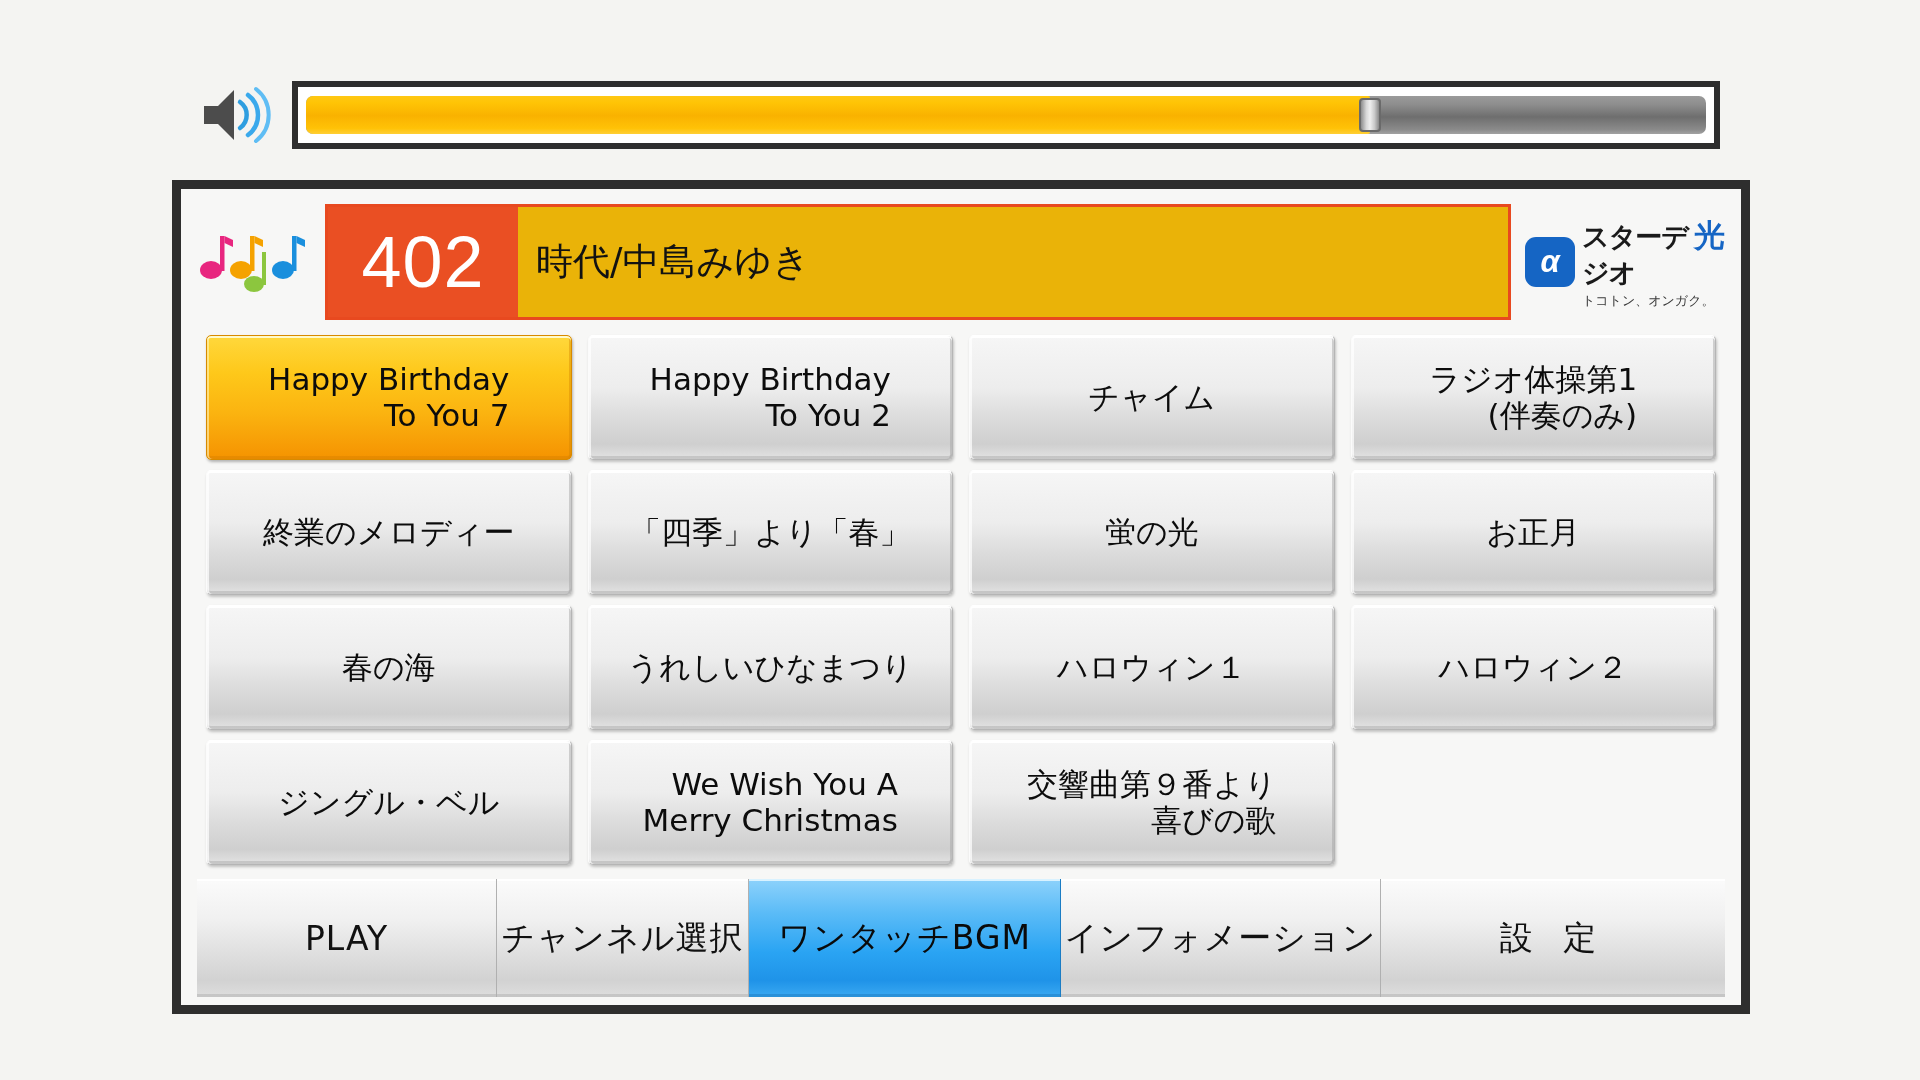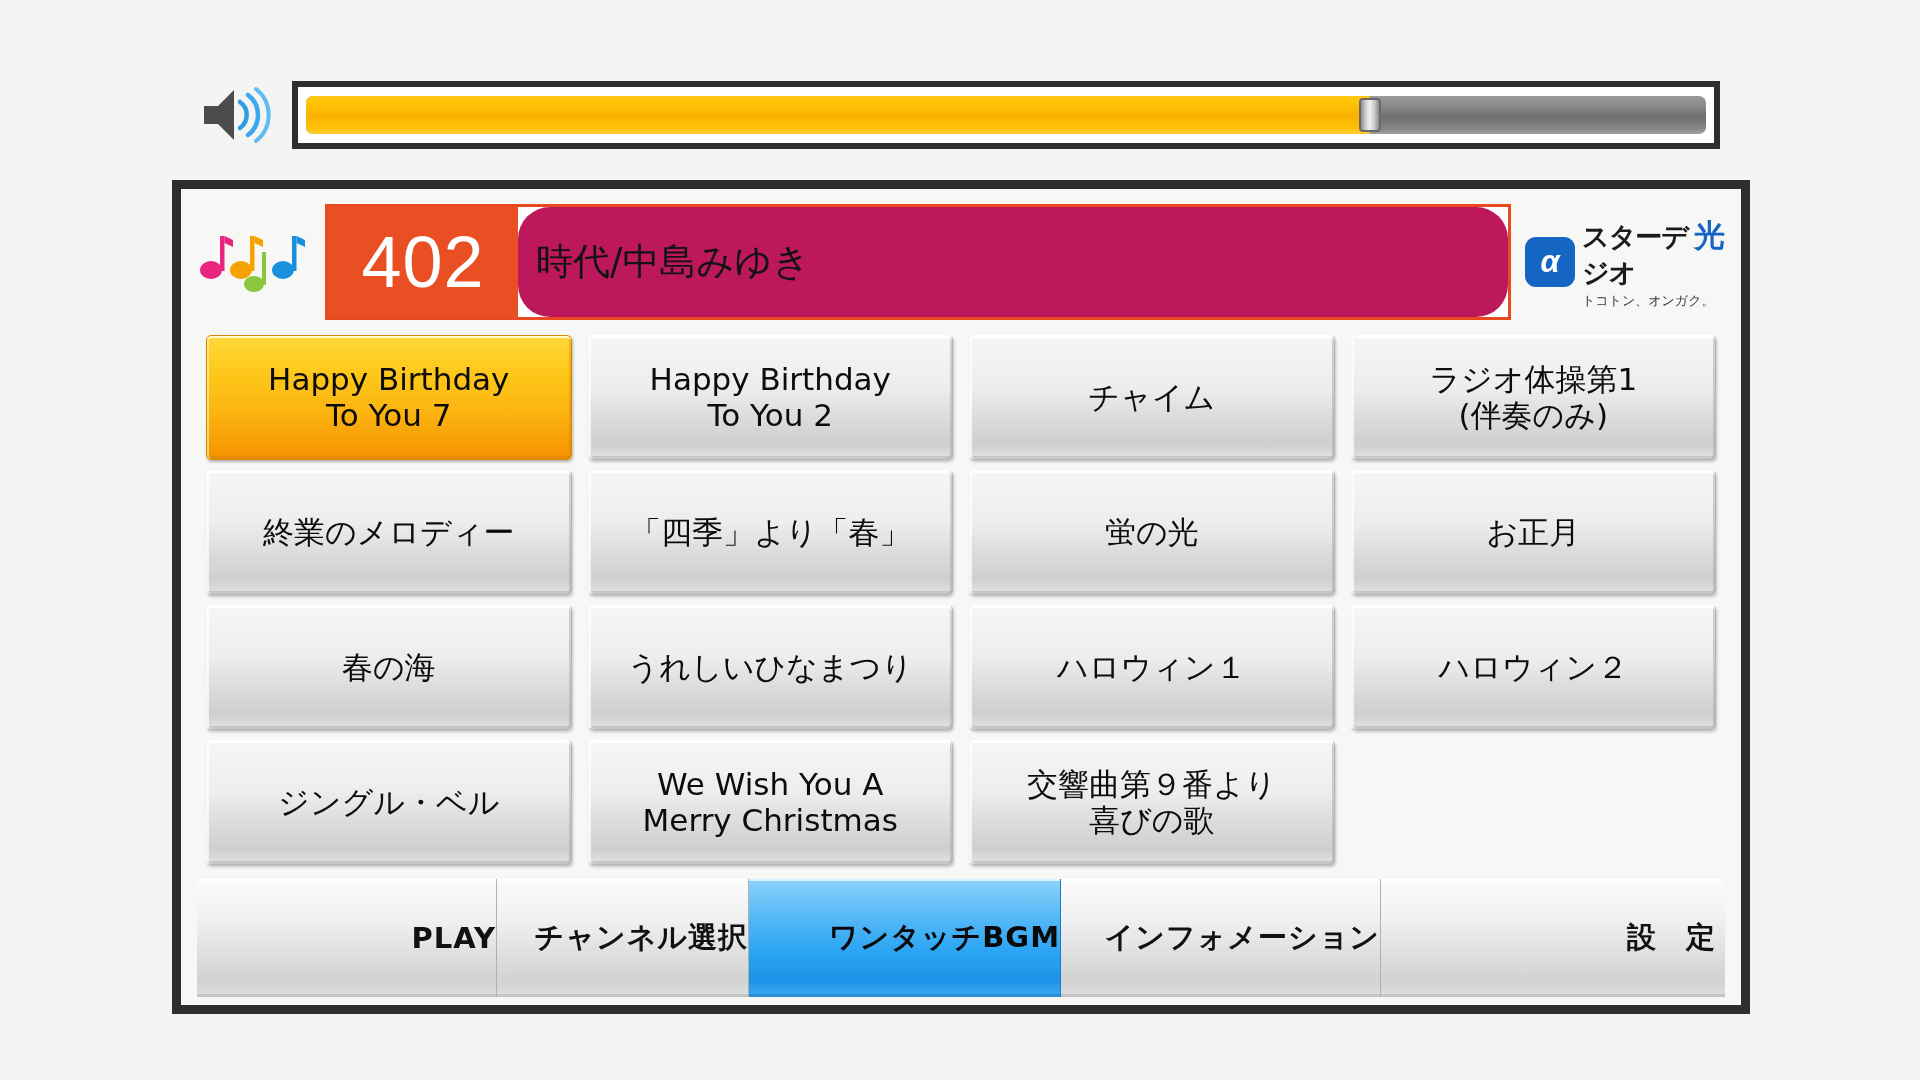--- a/index.html
+++ b/index.html
@@ -111,28 +111,27 @@
     background: #ea4f23;
     color: #ffffff;
     font-size: 72px;
     line-height: 110px;
     text-align: center;
     letter-spacing: 1px;
     font-family: "Liberation Sans", "DejaVu Sans", sans-serif;
   }
   #track-title {
     flex: 1 1 auto;
-    background: #be185d;
+    background: #eab308;
     color: #121212;
     font-size: 37px;
     display: flex;
     align-items: center;
     padding-left: 18px;
     font-family: "DejaVu Sans", "Liberation Sans", sans-serif;
-    border-radius: 32px;
   }
   #brand-logo {
     flex: 0 0 auto;
     margin-left: 14px;
     margin-right: 6px;
     width: 200px;
     height: 66px;
     display: flex;
     align-items: center;
   }
@@ -194,21 +193,21 @@
     column-gap: 16px;
     row-gap: 10px;
     padding: 0 5px;
     box-sizing: border-box;
   }
   .bgm-btn {
     border-radius: 5px;
     display: flex;
     align-items: center;
     justify-content: center;
-    text-align: center;
+    text-align: right;
     font-size: 31px;
     line-height: 1.15;
     color: #0c0c0c;
     cursor: pointer;
     box-sizing: border-box;
     font-family: "DejaVu Sans", "Liberation Sans", sans-serif;
     background: linear-gradient(to bottom, #f6f6f6 0%, #ededed 42%, #dcdcdc 66%, #cfcfcf 88%, #e3e3e3 100%);
     border: 1px solid #b5b5b5;
     border-top-color: #ffffff;
     border-left-color: #fbfbfb;
@@ -235,23 +234,23 @@
     left: 16px;
     right: 16px;
     bottom: 8px;
     height: 118px;
     display: flex;
     align-items: stretch;
   }
   .tab {
     display: flex;
     align-items: center;
-    justify-content: flex-end;
-    font-size: 29px;
-    font-weight: bold;
+    justify-content: center;
+    font-size: 33px;
+    font-weight: normal;
     letter-spacing: 1px;
     color: #111111;
     cursor: pointer;
     box-sizing: border-box;
     font-family: "DejaVu Sans", "Liberation Sans", sans-serif;
     background: linear-gradient(to bottom, #fbfbfb 0%, #f0f0f0 35%, #e0e0e0 62%, #d2d2d2 86%, #dedede 100%);
     border-right: 1px solid #b0b0b0;
     box-shadow: inset 0 2px 0 rgba(255,255,255,0.95),
                 inset 0 -3px 0 rgba(155,155,155,0.35);
   }

